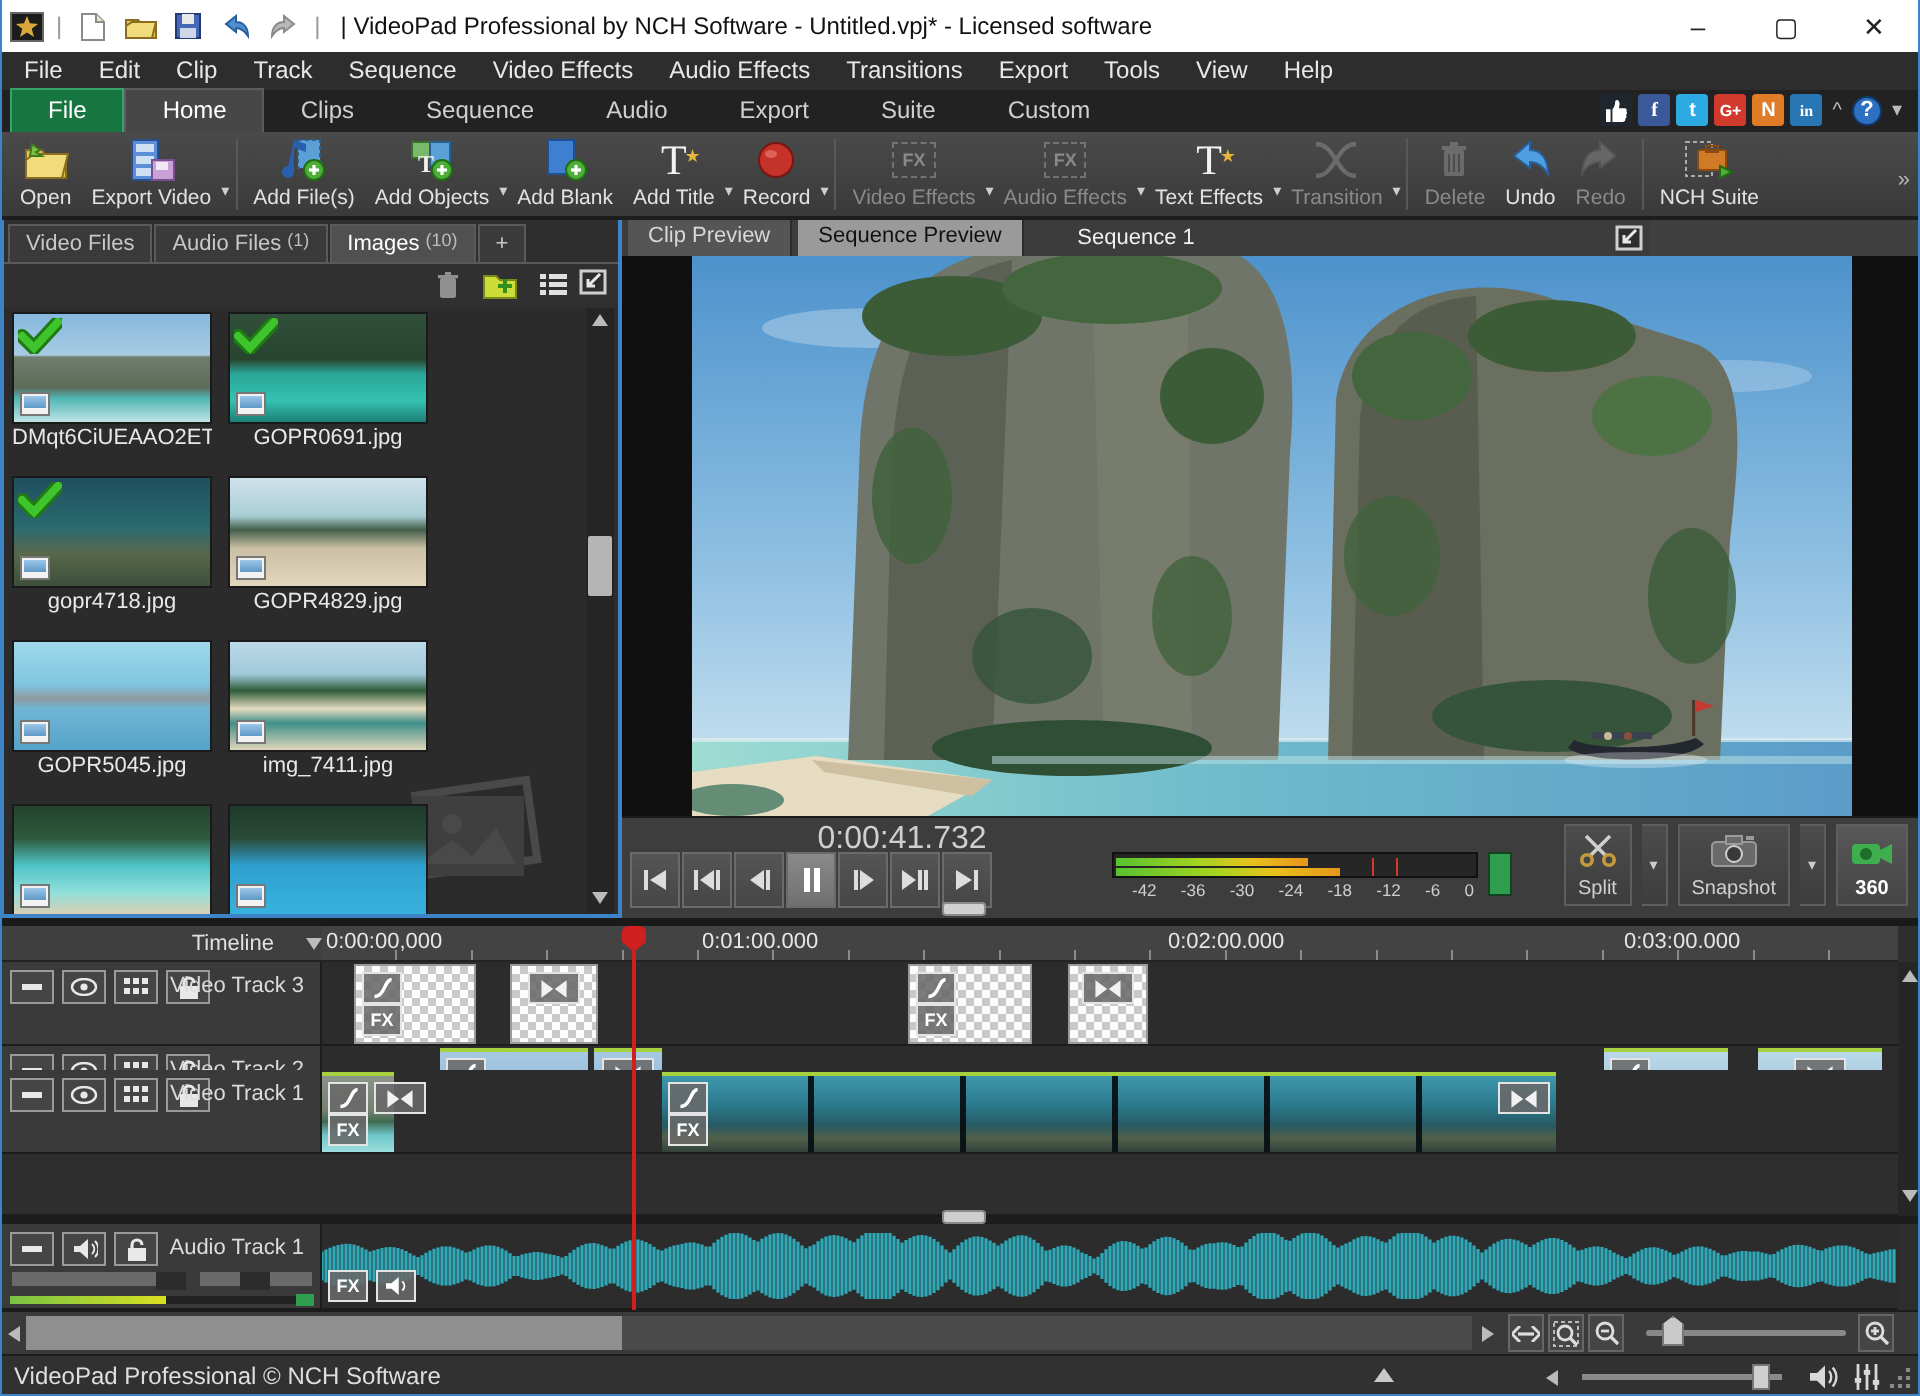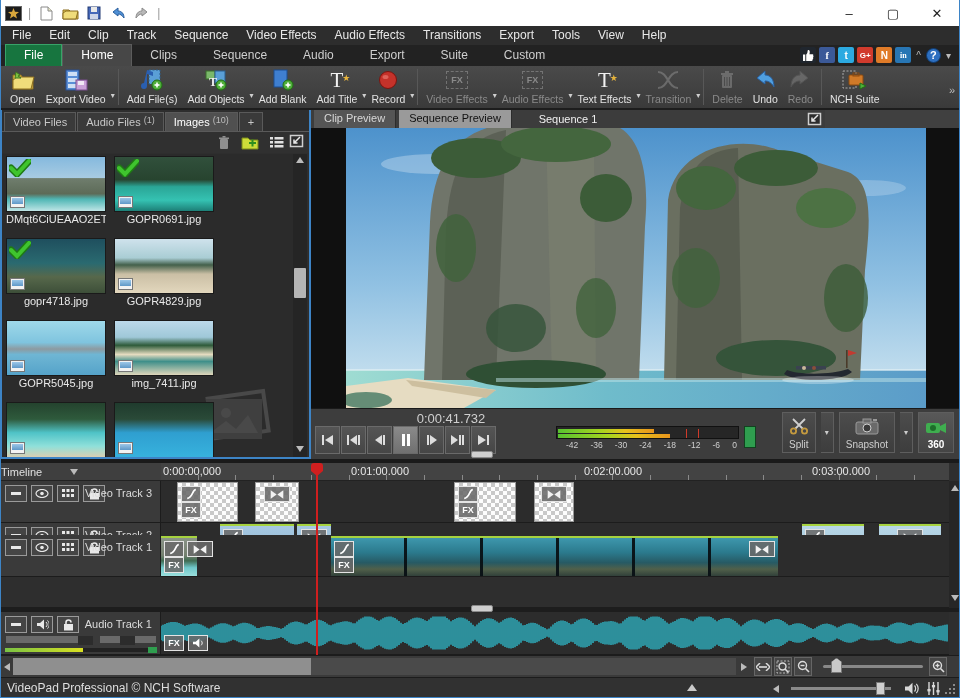--- a/index.html
+++ b/index.html
@@ -88,21 +88,21 @@
   
   .preview{position:absolute;left:310px;top:0;width:514px;height:349px;background:#161616;}
   .pv-tabs{position:absolute;left:0;top:0;width:100%;height:18px;background:#3c3c3c;display:flex;}
   .pv-tab{padding:2px 10px;font-size:11px;color:#d8d8d8;background:#555;border-right:1px solid #2c2c2c;margin-left:3px;}
   .pv-tab.active{background:#9a9a9a;color:#111;}
   .pv-title{position:absolute;left:0;right:0;text-align:center;font-size:11px;color:#f0f0f0;top:3px;}
   .pv-undock{position:absolute;right:3px;top:2px;}
   .videoarea{position:absolute;left:0;top:18px;width:650px;height:280px;background:#101010;}
   .videoarea svg{position:absolute;left:35px;top:0;}
   .transport{position:absolute;left:0;top:298px;width:650px;height:51px;background:#3d3d3d;border-top:1px solid #1a1a1a;}
-  .timecode{position:absolute;left:55px;top:2px;width:170px;text-align:center;font-size:13px;color:#cfcfcf;}
+  .timecode{position:absolute;left:55px;top:2px;width:170px;text-align:center;font-size:16px;color:#cfcfcf;}
   .tr-btns{position:absolute;left:4px;top:17px;display:flex;gap:1px;}
   .tr-btn{width:25px;height:28px;background:linear-gradient(#555,#464646);border:1px solid #6a6a6a;
           display:flex;align-items:center;justify-content:center;}
   .tr-btn.active{background:linear-gradient(#8a8a8a,#707070);}
   .meter{position:absolute;left:245px;top:17px;width:186px;height:30px;}
   .meter .track{position:absolute;left:0;top:0;width:183px;height:13px;background:#262626;border:1px solid #111;}
   .meter .bar{position:absolute;height:4px;left:1px;background:linear-gradient(90deg,#58c230 0%,#a8d41f 45%,#e8c21c 70%,#e8951c 100%);}
   .meter .b1{top:2px;} .meter .b2{top:7px;}
   .meter .peak{position:absolute;top:2px;width:1px;height:9px;background:#d03a2a;}
   .meter .scale{position:absolute;left:0;top:14px;width:183px;display:flex;justify-content:space-between;
@@ -114,21 +114,21 @@
   .pvb .plabel{font-size:10px;color:#cfcfcf;}
   .pvb-arrow{width:13px;display:flex;align-items:center;justify-content:center;background:linear-gradient(#4c4c4c,#3d3d3d);
              border:1px solid #5e5e5e;border-left:none;color:#ccc;font-size:8px;}
   .pvb.cam360{background:linear-gradient(#585858,#454545);}
   .pvb.cam360 .plabel{color:#fff;font-weight:bold;font-size:10px;}
   .grip{position:absolute;width:22px;height:7px;background:#cfcfcf;border-radius:2px;border:1px solid #8a8a8a;}
 
   
   .tl-sep{position:absolute;left:0;top:459px;width:100%;height:4px;background:#1a1a1a;}
   .ruler-head{position:absolute;left:0;top:463px;width:160px;height:18px;background:#3f3f3f;border-bottom:1px solid #222;
-              display:flex;align-items:center;justify-content:flex-start;font-size:11px;color:#e0e0e0;gap:28px;}
+              display:flex;align-items:center;justify-content:flex-end;font-size:11px;color:#e0e0e0;gap:16px;}
   .ruler{position:absolute;left:160px;top:463px;width:788px;height:18px;background:#434343;border-bottom:1px solid #222;overflow:hidden;}
   .ruler .ticks{position:absolute;left:0;bottom:0;width:100%;height:5px;
         background:repeating-linear-gradient(90deg,transparent 0 36.7px,#8a8a8a 36.7px 37.7px);}
   .ruler .rlabel{position:absolute;top:2px;font-size:11px;color:#e6e6e6;white-space:nowrap;}
   .trackrow{position:absolute;left:0;width:100%;height:42px;}
   .trackhead{position:absolute;left:0;top:0;width:160px;height:100%;background:#3a3a3a;border-bottom:1px solid #1c1c1c;border-right:1px solid #1c1c1c;}
   .th-btn{position:absolute;top:4px;width:22px;height:17px;background:#454545;border:1px solid #9a9a9a;
           display:flex;align-items:center;justify-content:center;}
   .th-label{position:absolute;right:8px;top:6px;font-size:11px;color:#dcdcdc;}
   .trackbody{position:absolute;left:160px;top:0;width:788px;height:100%;background:#2c2c2c;border-bottom:1px solid #1c1c1c;}
@@ -216,20 +216,21 @@
       <svg width="16" height="13" viewBox="0 0 16 13">
           <path d="M3 5 L8 1 L8 4 C12 4 14 7 14 11 C12 8 10 7 8 7 L8 9 Z" fill="#4f8fd4" stroke="#2a5f9e"></path>
         </svg>
     </span>
     <span class="tb-ico">
       <svg width="16" height="13" viewBox="0 0 16 13">
           <path d="M13 5 L8 1 L8 4 C4 4 2 7 2 11 C4 8 6 7 8 7 L8 9 Z" fill="#b8b8b8" stroke="#8a8a8a"></path>
         </svg>
     </span>
     <span class="tb-sep">|</span>
+    <span class="tb-title">| VideoPad Professional by NCH Software - Untitled.vpj* - Licensed software</span>
     <div class="win-btns">
       <span class="win-btn">–</span>
       <span class="win-btn">▢</span>
       <span class="win-btn">✕</span>
     </div>
   </div>
 
   <div class="menubar" id="menubar">
       <span class="menu-item">File</span>
       <span class="menu-item">Edit</span>

